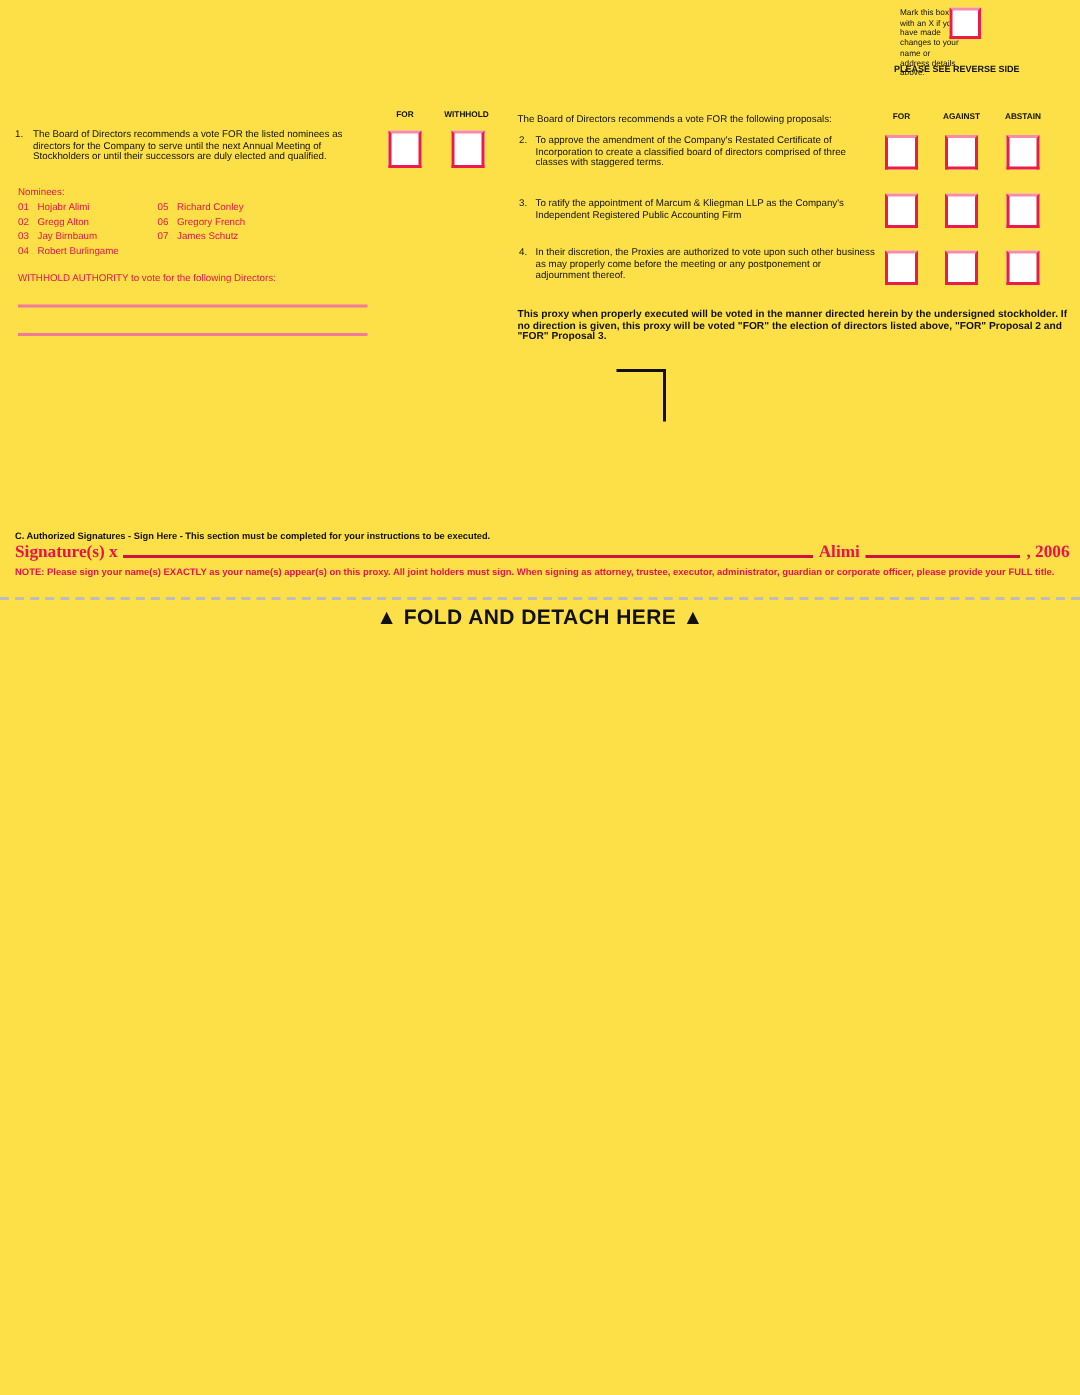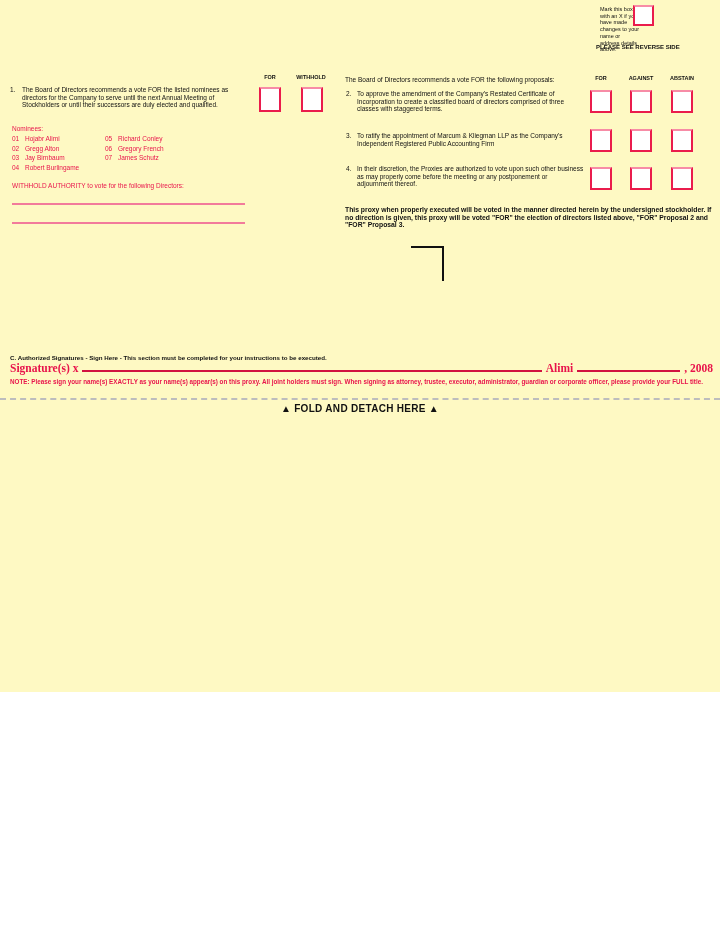--- a/index.html
+++ b/index.html
@@ -1,17 +1,17 @@
 <!DOCTYPE html>
 <html><head>
 <meta charset="utf-8">
 <style>
   html,body { margin:0; padding:0; background:#ffffff; }
   .page {
-    position:relative; width:720px; height:692px; background:#fef9c3;
+    position:relative; width:720px; height:930px; background:#fde047;
     font-family:"Liberation Sans", sans-serif; color:#111111; overflow:hidden;
   }
   .red { color:#E8134B; }
   
   .addr-instruction { position:absolute; left:600px; top:6px; width:40px; font-size:5.5px; line-height:1.22; }
   .addr-box { position:absolute; left:633px; top:5px; width:17px; height:17px; background:#fff;
               border:2px solid #EA1C4C; border-top-color:#F78CA6; }
   .reverse-note { position:absolute; left:596px; top:44px; font-size:6px; font-weight:bold; white-space:nowrap; }
   
   .item1 { position:absolute; left:10px; top:86px; width:242px; font-size:6.5px; line-height:7.6px; display:flex; }
@@ -51,21 +51,21 @@
   
   .sig-heading { position:absolute; left:10px; top:354px; font-size:6.2px; font-weight:bold; white-space:nowrap; }
   .sig-row { position:absolute; left:10px; top:362px; width:703px; display:flex; align-items:flex-end; }
   .serif-red { font-family:"Liberation Serif", serif; font-weight:bold; font-size:11.5px; color:#E8134B; white-space:nowrap; }
   .sigline { height:0; border-bottom:2px solid #D11240; margin:0 4px 2px 4px; }
   .sigline.grow { flex:1; }
   .sigline.date { width:103px; }
   .note { position:absolute; left:10px; top:378px; width:705px; font-size:6.3px; font-weight:bold; line-height:7.2px; }
   
   .perforation { position:absolute; left:0; top:398px; width:720px; height:0; border-top:2px dashed #bdbdbd; }
-  .fold-notice { position:absolute; left:0; top:403px; width:720px; text-align:center; font-size:10px; font-weight:bold; letter-spacing:0.3px; }
+  .fold-notice { position:absolute; left:0; top:403px; width:720px; text-align:center; font-size:14px; font-weight:bold; letter-spacing:0.3px; }
 </style>
 </head>
 <body>
 
 <div class="page">
 
   <div class="addr-instruction">Mark this box with an X if you have made changes to your name or address details above.</div>
   <div class="addr-box"></div>
   <div class="reverse-note">PLEASE SEE REVERSE SIDE</div>
 
@@ -129,20 +129,20 @@
   <div class="default-notice">This proxy when properly executed will be voted in the manner directed herein by the undersigned stockholder. If no direction is given, this proxy will be voted "FOR" the election of directors listed above,  "FOR" Proposal 2 and "FOR" Proposal 3.</div>
 
   <div class="corner-mark"></div>
 
   <div class="sig-heading">C. Authorized Signatures - Sign Here - This section must be completed for your instructions to be executed.</div>
   <div class="sig-row">
     <span class="serif-red">Signature(s) x</span>
     <span class="sigline grow"></span>
     <span class="serif-red">Alimi</span>
     <span class="sigline date"></span>
-    <span class="serif-red">, 2008</span>
+    <span class="serif-red">, 2006</span>
   </div>
   <div class="note red">NOTE: Please sign your name(s) EXACTLY as your name(s) appear(s) on this proxy. All joint holders must sign. When signing as attorney, trustee, executor, administrator, guardian or corporate officer, please provide your FULL title.</div>
 
   <div class="perforation"></div>
   <div class="fold-notice">▲ FOLD AND DETACH HERE ▲</div>
 
 </div>
 
 </body></html>

